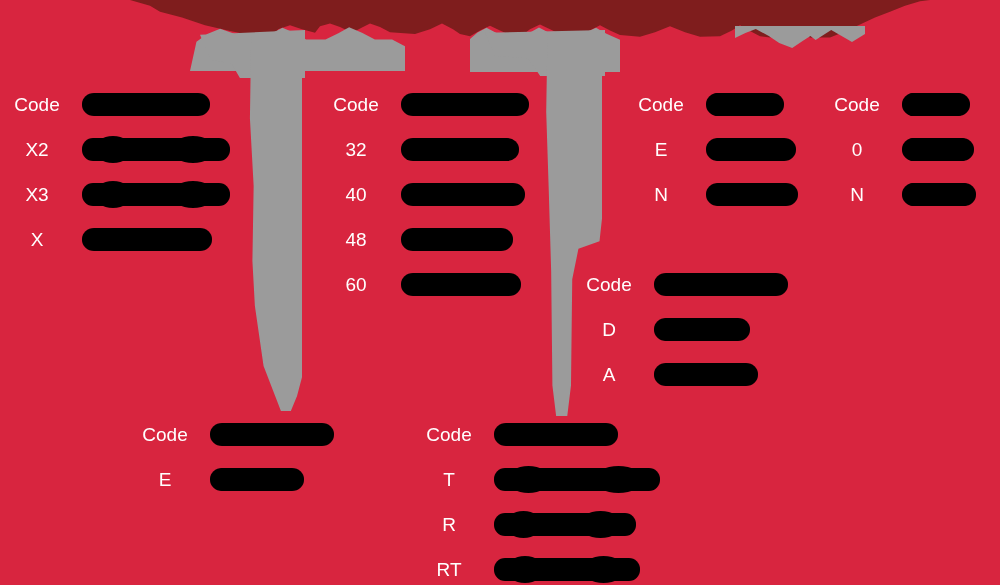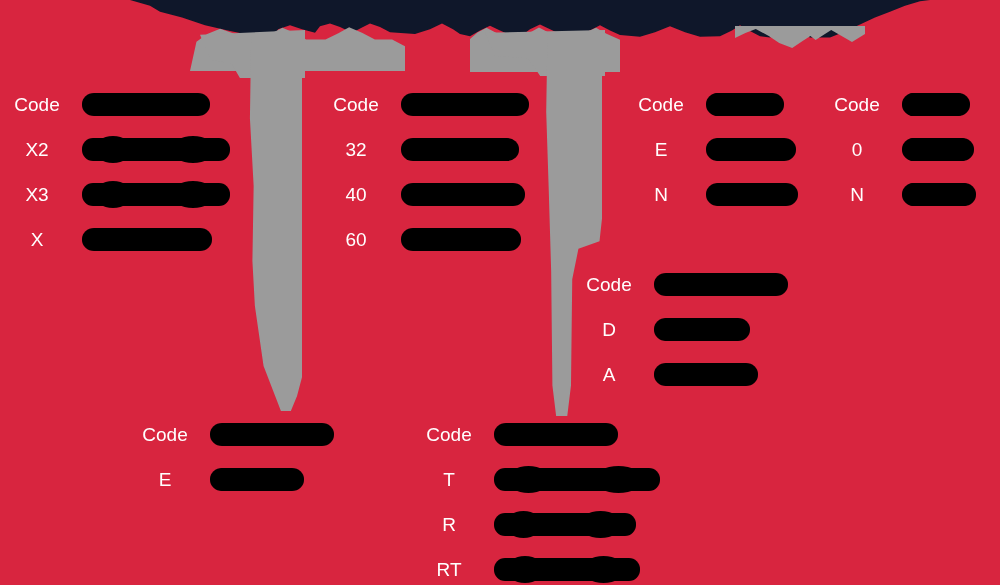--- a/index.html
+++ b/index.html
@@ -3,21 +3,21 @@
 <meta charset="utf-8">
 <title>Redacted Code Tables</title>
 <style>
   html,body{margin:0;padding:0;background:#000;}
   body{font-family:"Liberation Sans","DejaVu Sans",sans-serif;}
 
   #stage{
     position:relative;
     width:1000px;height:585px;
     overflow:hidden;
-    background:#0f172a;
+    background:#7f1d1d;
   }
 
   
   .red-body{
     position:absolute;left:0;top:0;width:1000px;height:585px;
     background:#d8253f;
     clip-path:polygon(
       0% 0%,
       13.0% 0%, 15.0% 1.0%, 16.0% 2.0%, 18.2% 3.0%, 20.5% 4.3%,
       23.0% 5.3%, 25.0% 6.0%, 27.5% 6.3%,
@@ -192,20 +192,24 @@
       </div>
       <div class="row">
         <div class="code-cell">32</div>
         <div class="blob taper" style="width: 118px;"></div>
       </div>
       <div class="row">
         <div class="code-cell">40</div>
         <div class="blob taper" style="width: 124px;"></div>
       </div>
       <div class="row">
+        <div class="code-cell">48</div>
+        <div class="blob taper" style="width: 112px;"></div>
+      </div>
+      <div class="row">
         <div class="code-cell">60</div>
         <div class="blob taper" style="width: 120px;"></div>
       </div>
     </div>
   <div class="table" id="tbl-en">
       <div class="row">
         <div class="code-cell hdr">Code</div>
         <div class="blob taper" style="width: 78px;"></div>
       </div>
       <div class="row">

